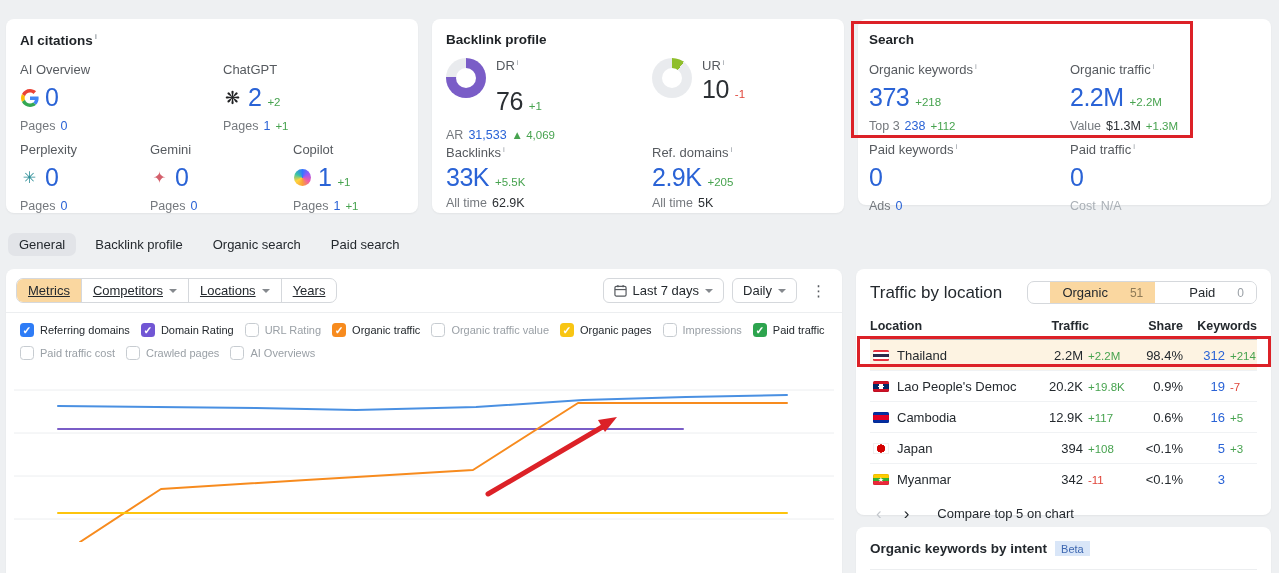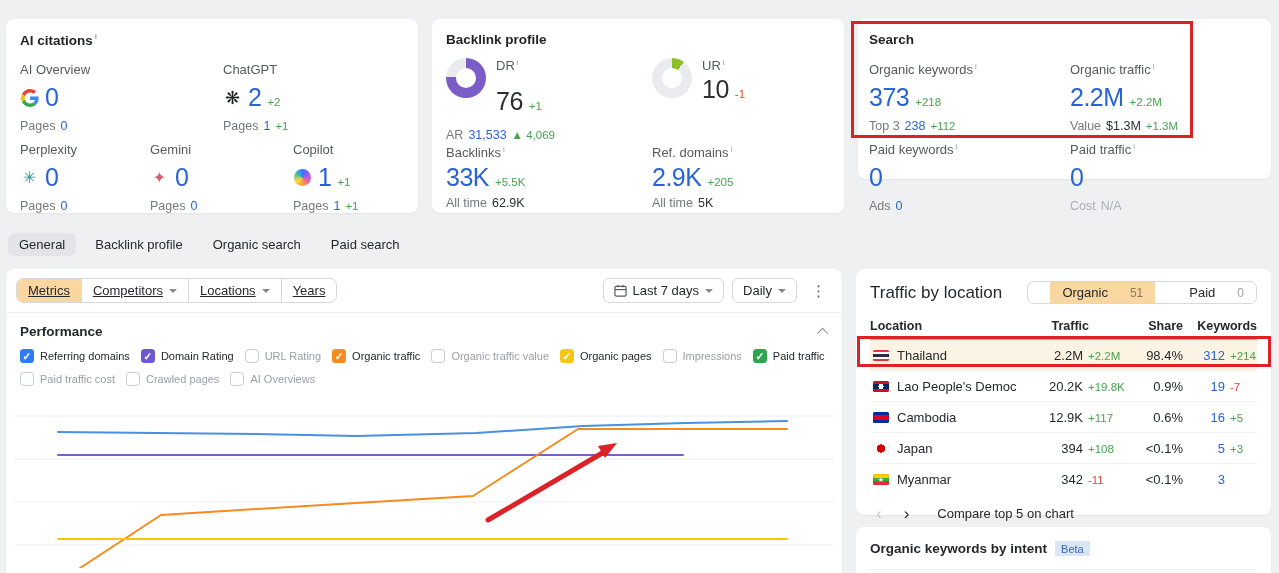--- a/index.html
+++ b/index.html
@@ -234,21 +234,21 @@
       <span class="big">2.9K</span>
       <span class="delta pos">+205</span>
     </div>
     <div class="sub" style="margin-top:4px;">
         <span>All time</span>
         <span class="v-dark">5K</span>
       </div>
   </div>
 </div>
 
-<div class="card" id="card-search" style="left:858px;top:19px;width:413px;height:160px;">
+<div class="card" id="card-search" style="left:858px;top:19px;width:413px;height:186px;">
   <div class="card-title" style="left:11px;"><span>Search</span></div>
   <div class="abs" style="left:11px;top:43px;">
     <div class="m-label"><span>Organic keywords</span><sup class="info">i</sup></div>
     <div class="v-row">
       <span class="big">373</span>
       <span class="delta pos">+218</span>
     </div>
     <div class="sub">
         <span>Top 3</span>
         <span class="v-blue">238</span>
@@ -327,24 +327,20 @@
         <span>Last 7 days</span>
         <span class="caret"></span>
       </div>
       <div class="btn">
         <span>Daily</span>
         <span class="caret"></span>
       </div>
       <div class="dots">⋮</div>
     </div>
   </div>
-  <div class="perf-head">
-    <div class="perf-title">Performance</div>
-    <div class="chev-up"></div>
-  </div>
   <div class="metric-list" id="metric-list">
     <label class="metric-item">
         <span class="cb checked" style="background: rgb(46, 124, 246);"></span>
         <span class="cb-label">Referring domains</span>
       </label>
     <label class="metric-item">
         <span class="cb checked" style="background: rgb(113, 86, 212);"></span>
         <span class="cb-label">Domain Rating</span>
       </label>
     <label class="metric-item off">

